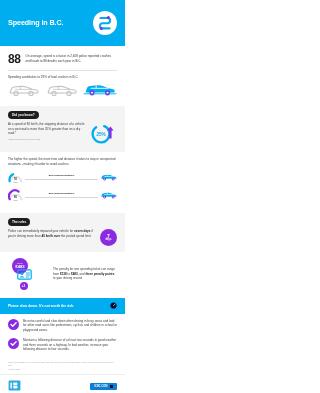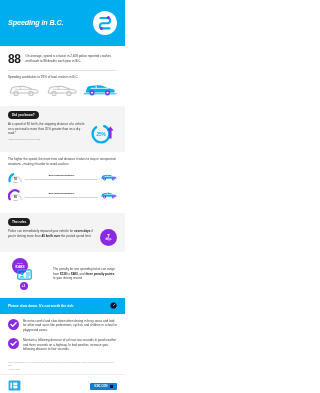--- a/index.html
+++ b/index.html
@@ -15,21 +15,20 @@
   .page { width:125px; height:393px; position:relative; background:#fff; }
 
   
   .header {
     background:#00aeef;
     height:46px;
     display:flex;
     align-items:center;
     padding:0 8px;
     position:relative;
-    font-style:italic;
   }
   .header-title {
     color:#fff;
     font-size:7.2px;
     font-weight:bold;
     letter-spacing:-0.1px;
     flex:1;
   }
   .logo-badge {
     width:24px; height:24px;

